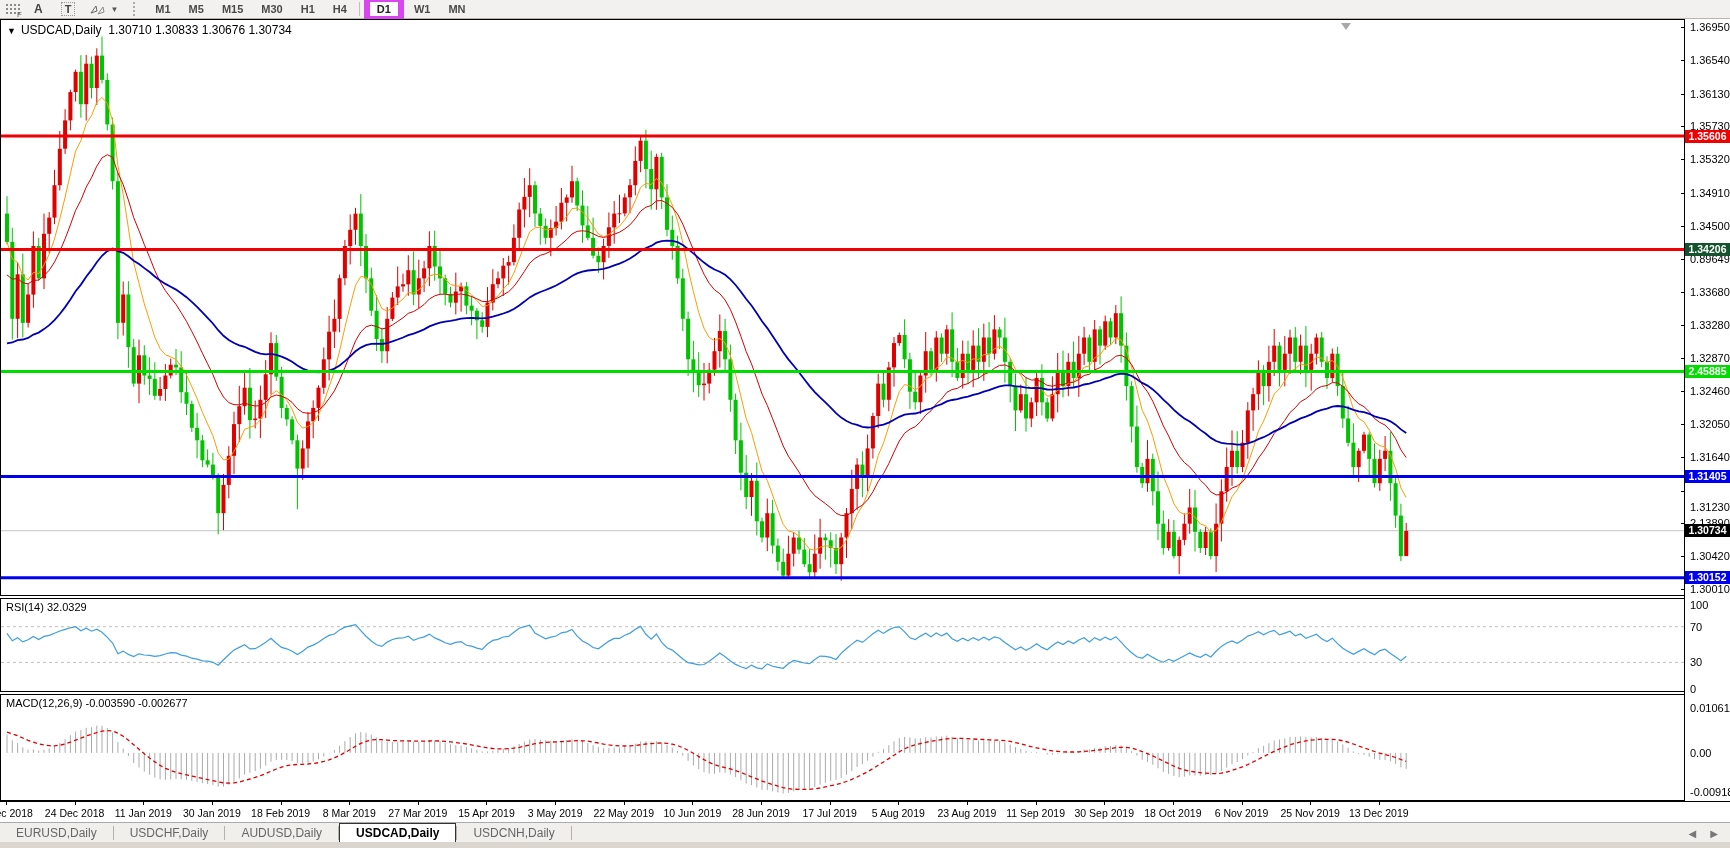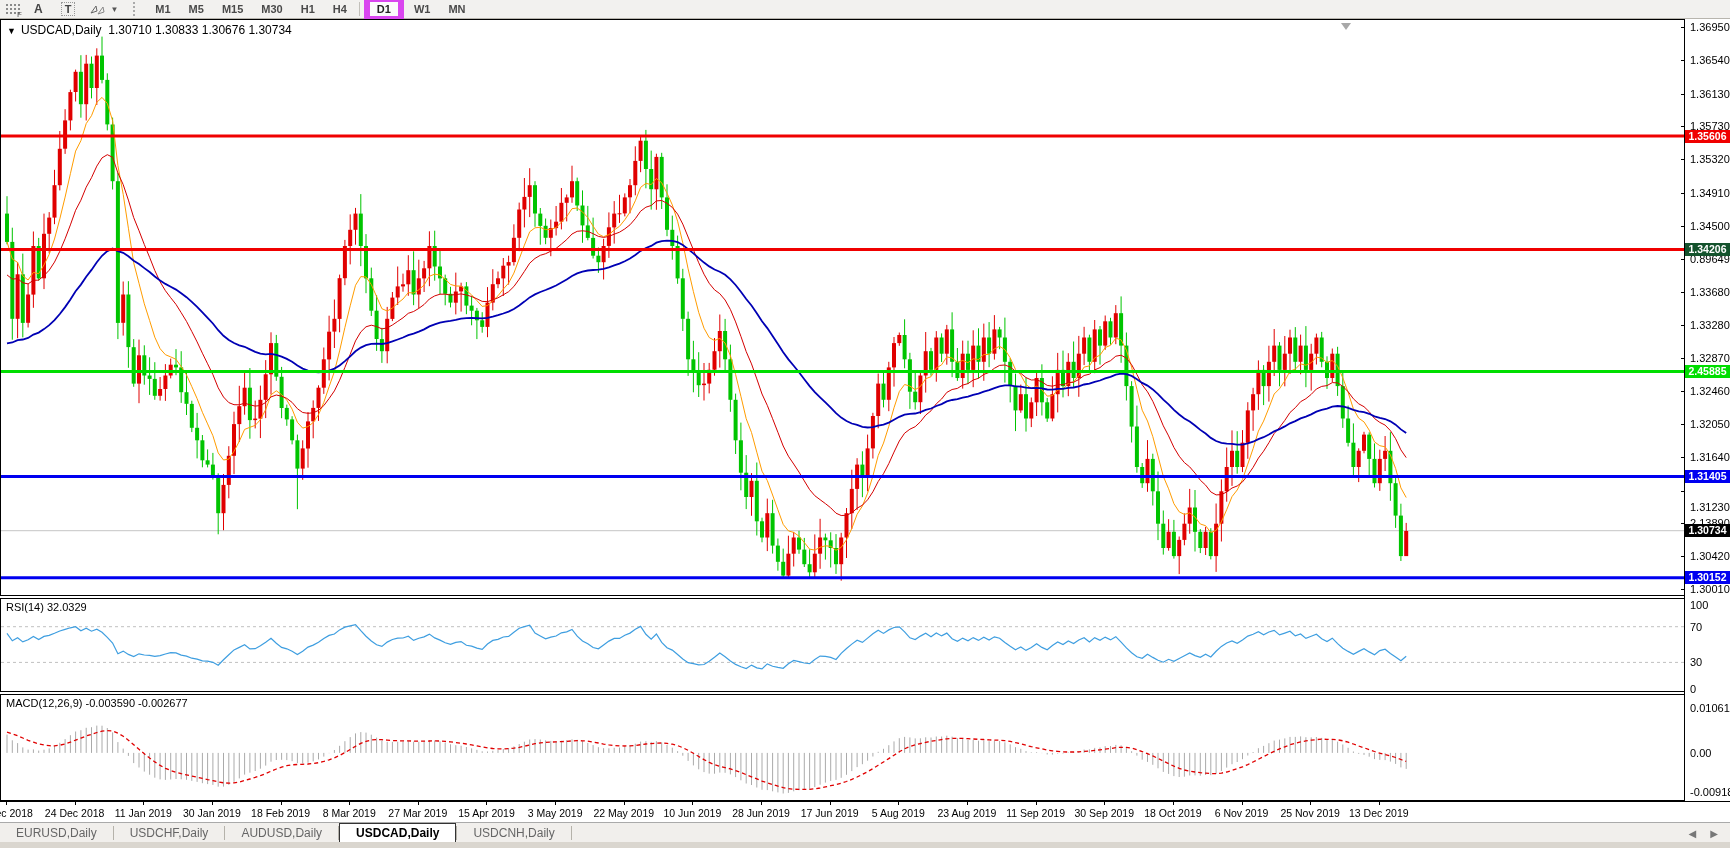--- a/index.html
+++ b/index.html
@@ -987,21 +987,21 @@
       <div class="date-label" style="left: 486.48px;">15 Apr 2019</div>
       <div class="date-tick" style="left: 555.12px;"></div>
       <div class="date-label" style="left: 555.12px;">3 May 2019</div>
       <div class="date-tick" style="left: 623.76px;"></div>
       <div class="date-label" style="left: 623.76px;">22 May 2019</div>
       <div class="date-tick" style="left: 692.4px;"></div>
       <div class="date-label" style="left: 692.4px;">10 Jun 2019</div>
       <div class="date-tick" style="left: 761.04px;"></div>
       <div class="date-label" style="left: 761.04px;">28 Jun 2019</div>
       <div class="date-tick" style="left: 829.68px;"></div>
-      <div class="date-label" style="left: 829.68px;">17 Jun 2019</div>
+      <div class="date-label" style="left: 829.68px;">17 Jul 2019</div>
       <div class="date-tick" style="left: 898.32px;"></div>
       <div class="date-label" style="left: 898.32px;">5 Aug 2019</div>
       <div class="date-tick" style="left: 966.96px;"></div>
       <div class="date-label" style="left: 966.96px;">23 Aug 2019</div>
       <div class="date-tick" style="left: 1035.6px;"></div>
       <div class="date-label" style="left: 1035.6px;">11 Sep 2019</div>
       <div class="date-tick" style="left: 1104.24px;"></div>
       <div class="date-label" style="left: 1104.24px;">30 Sep 2019</div>
       <div class="date-tick" style="left: 1172.88px;"></div>
       <div class="date-label" style="left: 1172.88px;">18 Oct 2019</div>

